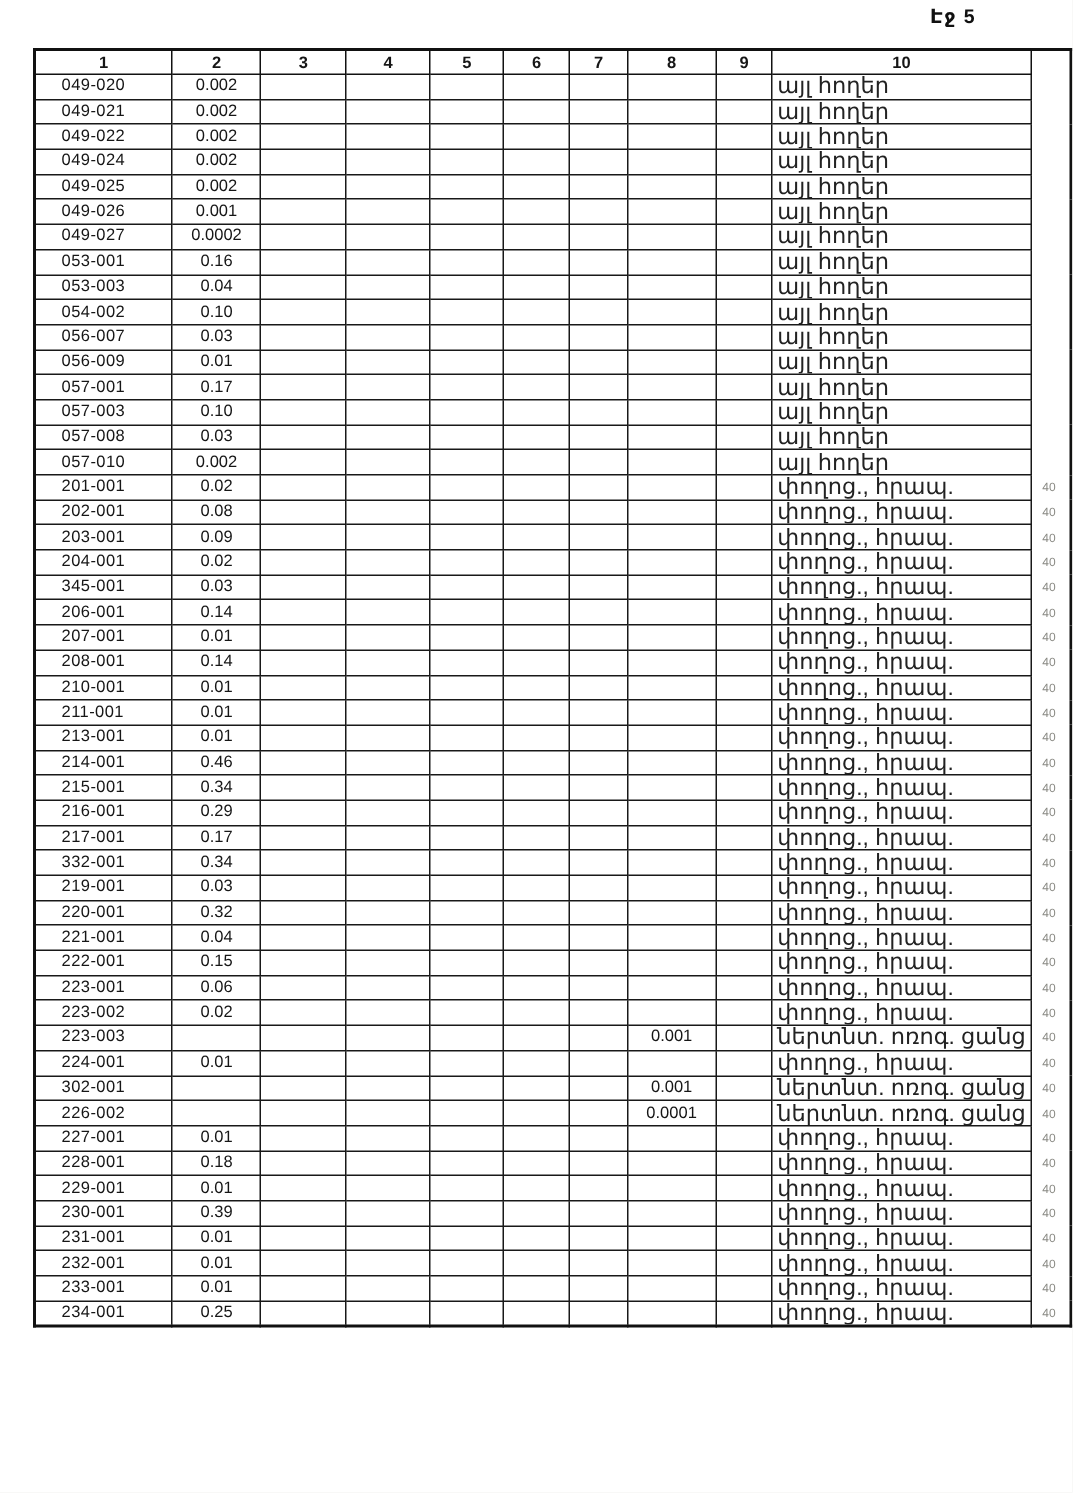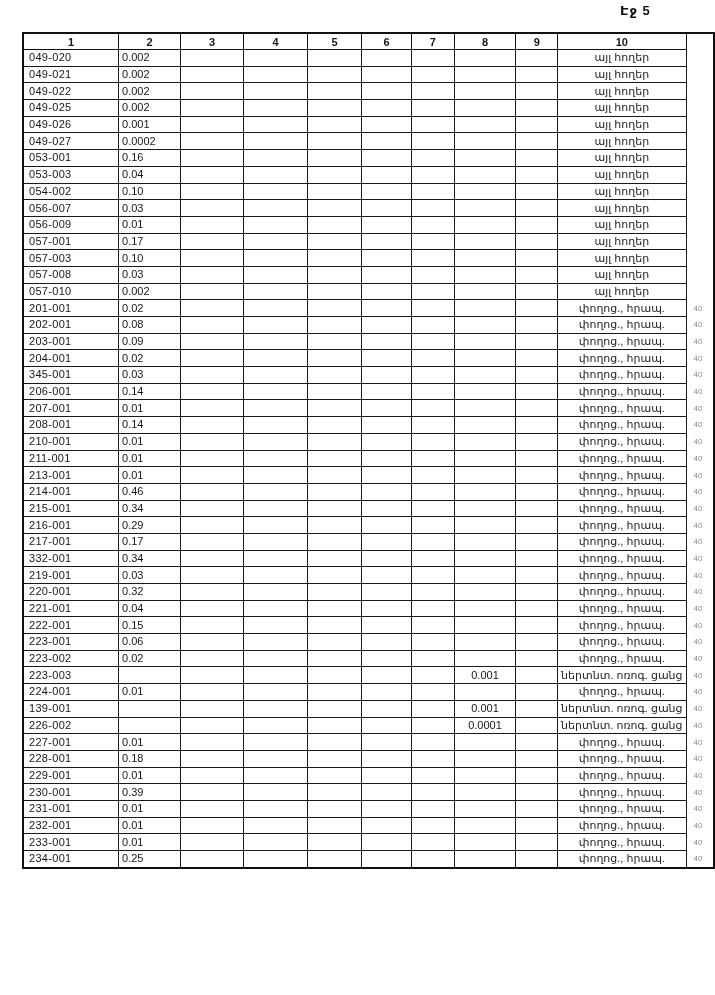--- a/index.html
+++ b/index.html
@@ -58,25 +58,25 @@
   td {
     border: 1px solid #181818;
     font-size: 11px;
     height: 15.7px;
     line-height: 15px;
     padding: 0 3px;
     white-space: nowrap;
     overflow: hidden;
     background: #fff;
   }
-  td.c1  { text-align: left; padding-left: 5px; letter-spacing: 0.3px; margin-top: 48px; }
-  td.c2  { text-align: left; margin-top: 44px; }
+  td.c1  { text-align: left; padding-left: 17px; letter-spacing: 0.3px; margin-top: 48px; }
+  td.c2  { text-align: center; margin-top: 44px; }
   td.c3, td.c4, td.c5, td.c6, td.c7, td.c9 { text-align: center; }
   td.c8  { text-align: center; }
-  td.c10 { text-align: center; font-size: 11px; color: #222; }
+  td.c10 { text-align: left; font-size: 15px; color: #222; }
   td.note {
     border: none;
     background: transparent;
     font-size: 8px;
     color: #8a8a84;
     text-align: left;
     padding: 0 0 0 7px;
   }
 </style>
 </head>
@@ -149,20 +149,33 @@
           <td class="c4"></td>
           <td class="c5"></td>
           <td class="c6"></td>
           <td class="c7"></td>
           <td class="c8"></td>
           <td class="c9"></td>
           <td class="c10">այլ հողեր</td>
           <td class="note"></td>
         </tr>
         <tr>
+          <td class="c1">049-024</td>
+          <td class="c2">0.002</td>
+          <td class="c3"></td>
+          <td class="c4"></td>
+          <td class="c5"></td>
+          <td class="c6"></td>
+          <td class="c7"></td>
+          <td class="c8"></td>
+          <td class="c9"></td>
+          <td class="c10">այլ հողեր</td>
+          <td class="note"></td>
+        </tr>
+        <tr>
           <td class="c1">049-025</td>
           <td class="c2">0.002</td>
           <td class="c3"></td>
           <td class="c4"></td>
           <td class="c5"></td>
           <td class="c6"></td>
           <td class="c7"></td>
           <td class="c8"></td>
           <td class="c9"></td>
           <td class="c10">այլ հողեր</td>
@@ -617,21 +630,21 @@
           <td class="c4"></td>
           <td class="c5"></td>
           <td class="c6"></td>
           <td class="c7"></td>
           <td class="c8"></td>
           <td class="c9"></td>
           <td class="c10">փողոց., հրապ.</td>
           <td class="note">40</td>
         </tr>
         <tr>
-          <td class="c1">139-001</td>
+          <td class="c1">302-001</td>
           <td class="c2"></td>
           <td class="c3"></td>
           <td class="c4"></td>
           <td class="c5"></td>
           <td class="c6"></td>
           <td class="c7"></td>
           <td class="c8">0.001</td>
           <td class="c9"></td>
           <td class="c10">ներտնտ. ոռոգ. ցանց</td>
           <td class="note">40</td>

